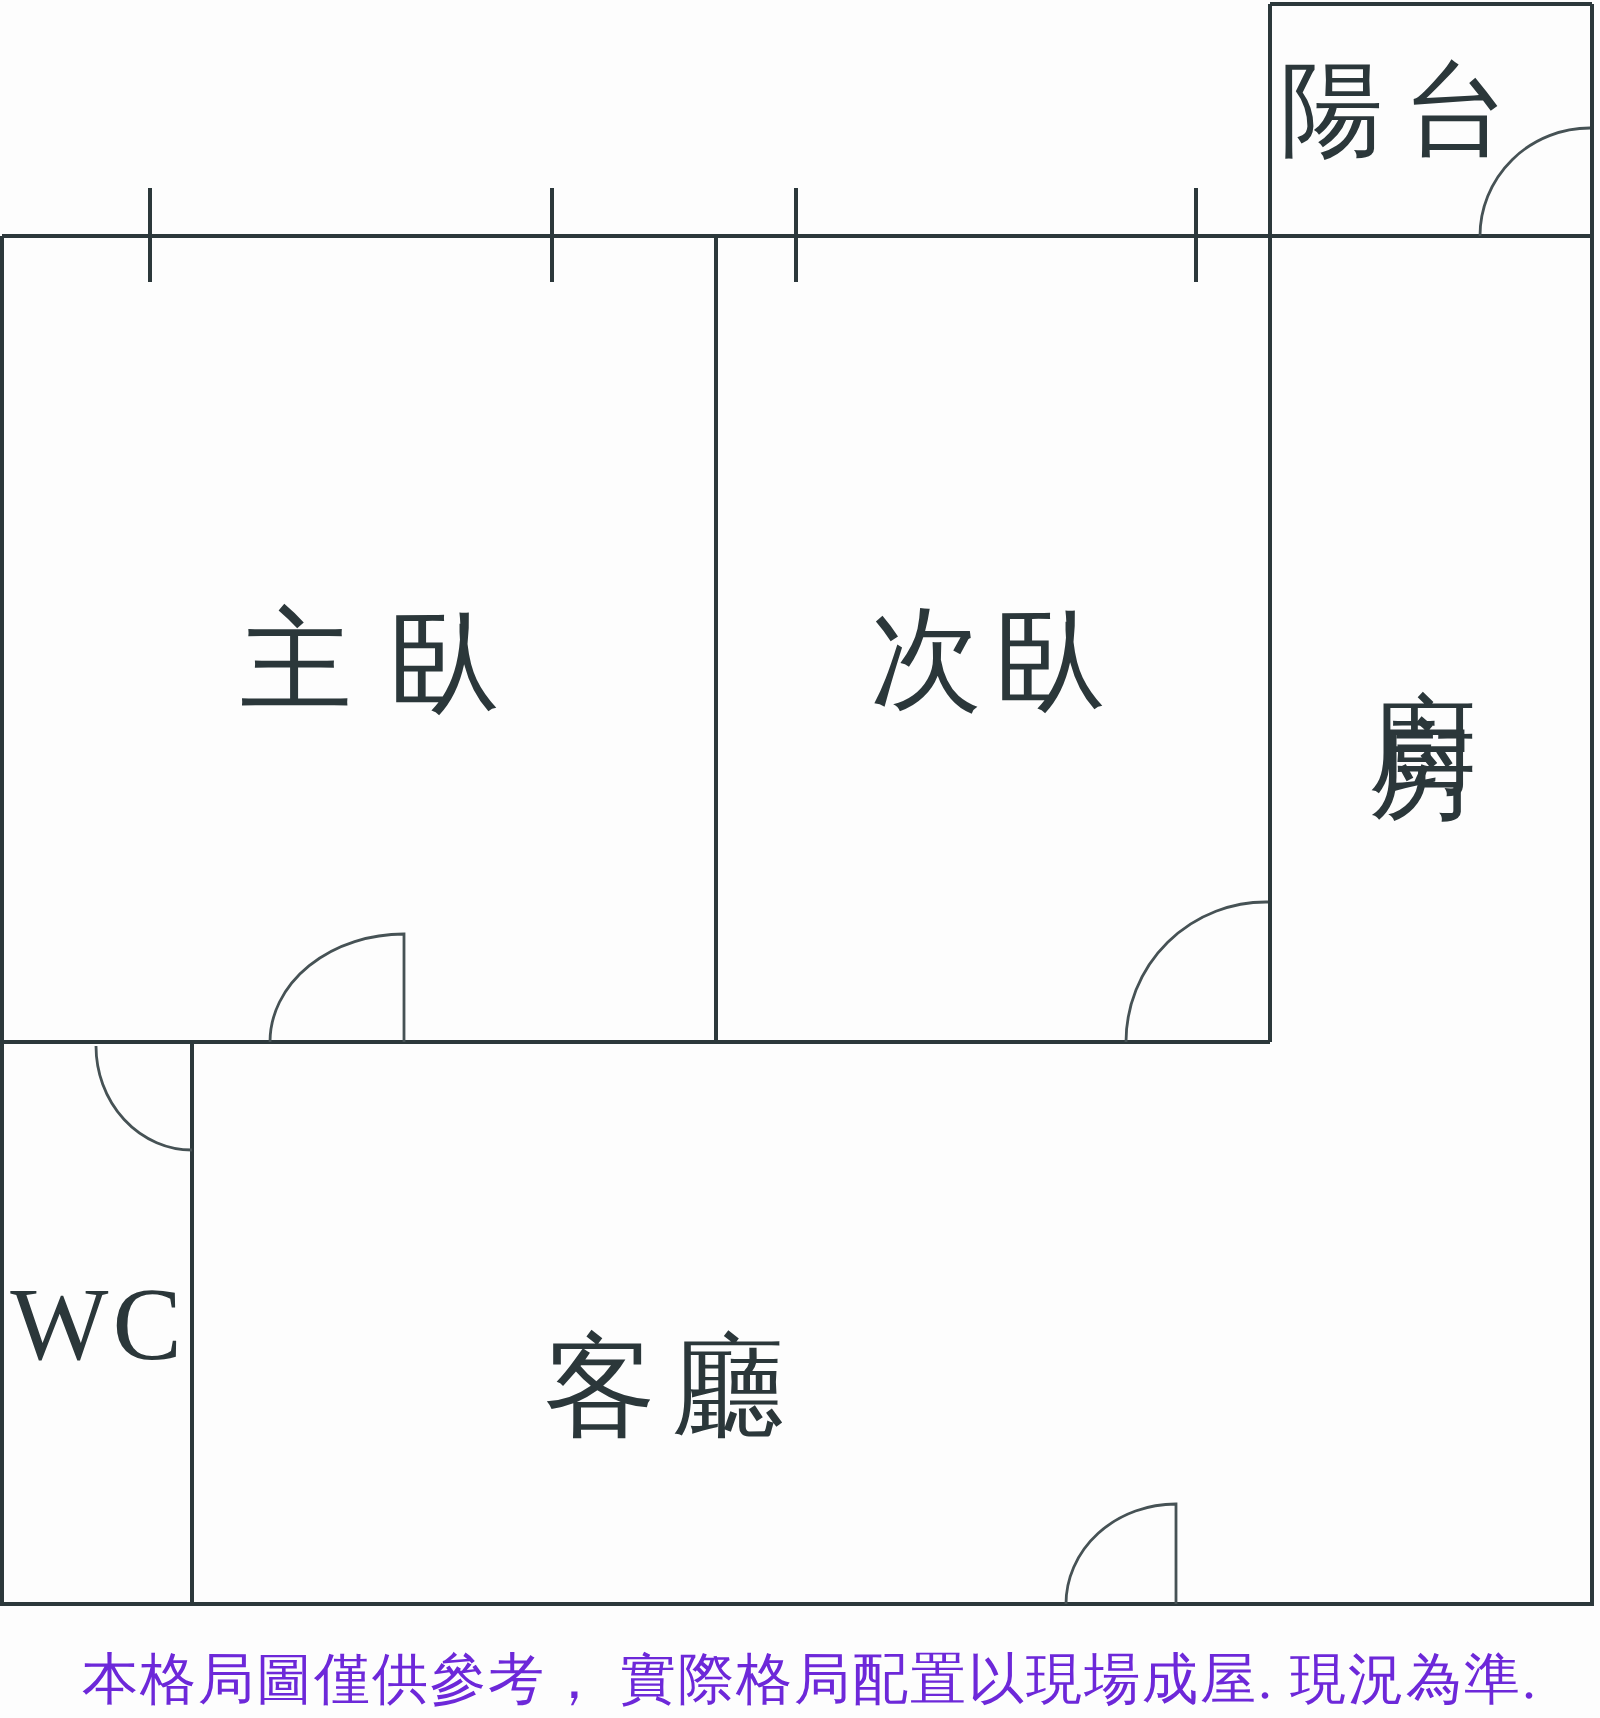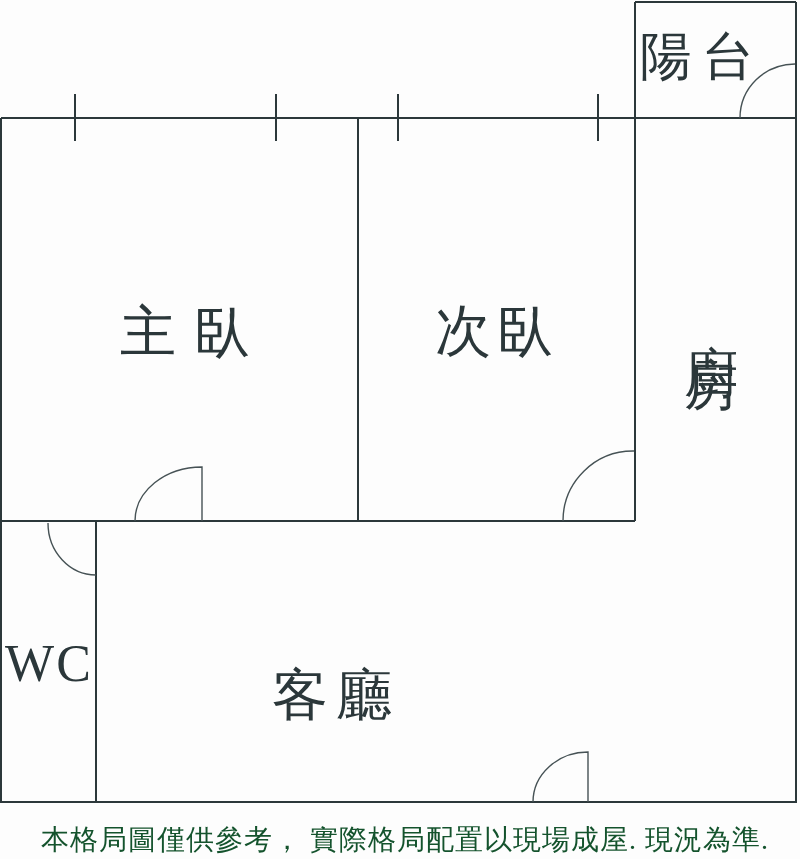--- a/index.html
+++ b/index.html
@@ -38,21 +38,21 @@
   }
   .lbl-wc{left:49px;top:664px;font-size:52px;letter-spacing:2px;}
   .lbl-living{left:336px;top:663px;letter-spacing:8px;margin-right:-8px;margin-top:32px;}
   .caption{
     position:absolute;
     left:405px;top:840px;
     transform:translate(-50%,-50%);
     font-size:28px;
     letter-spacing:1px;
     white-space:nowrap;
-    color:#14532d;
+    color:#6d28d9;
   }
 </style>
 </head>
 <body>
 
 <div class="floorplan">
 
   <svg width="800" height="859" viewBox="0 0 800 859">
 
     <path class="wall" d="M1,118 H797"></path>

